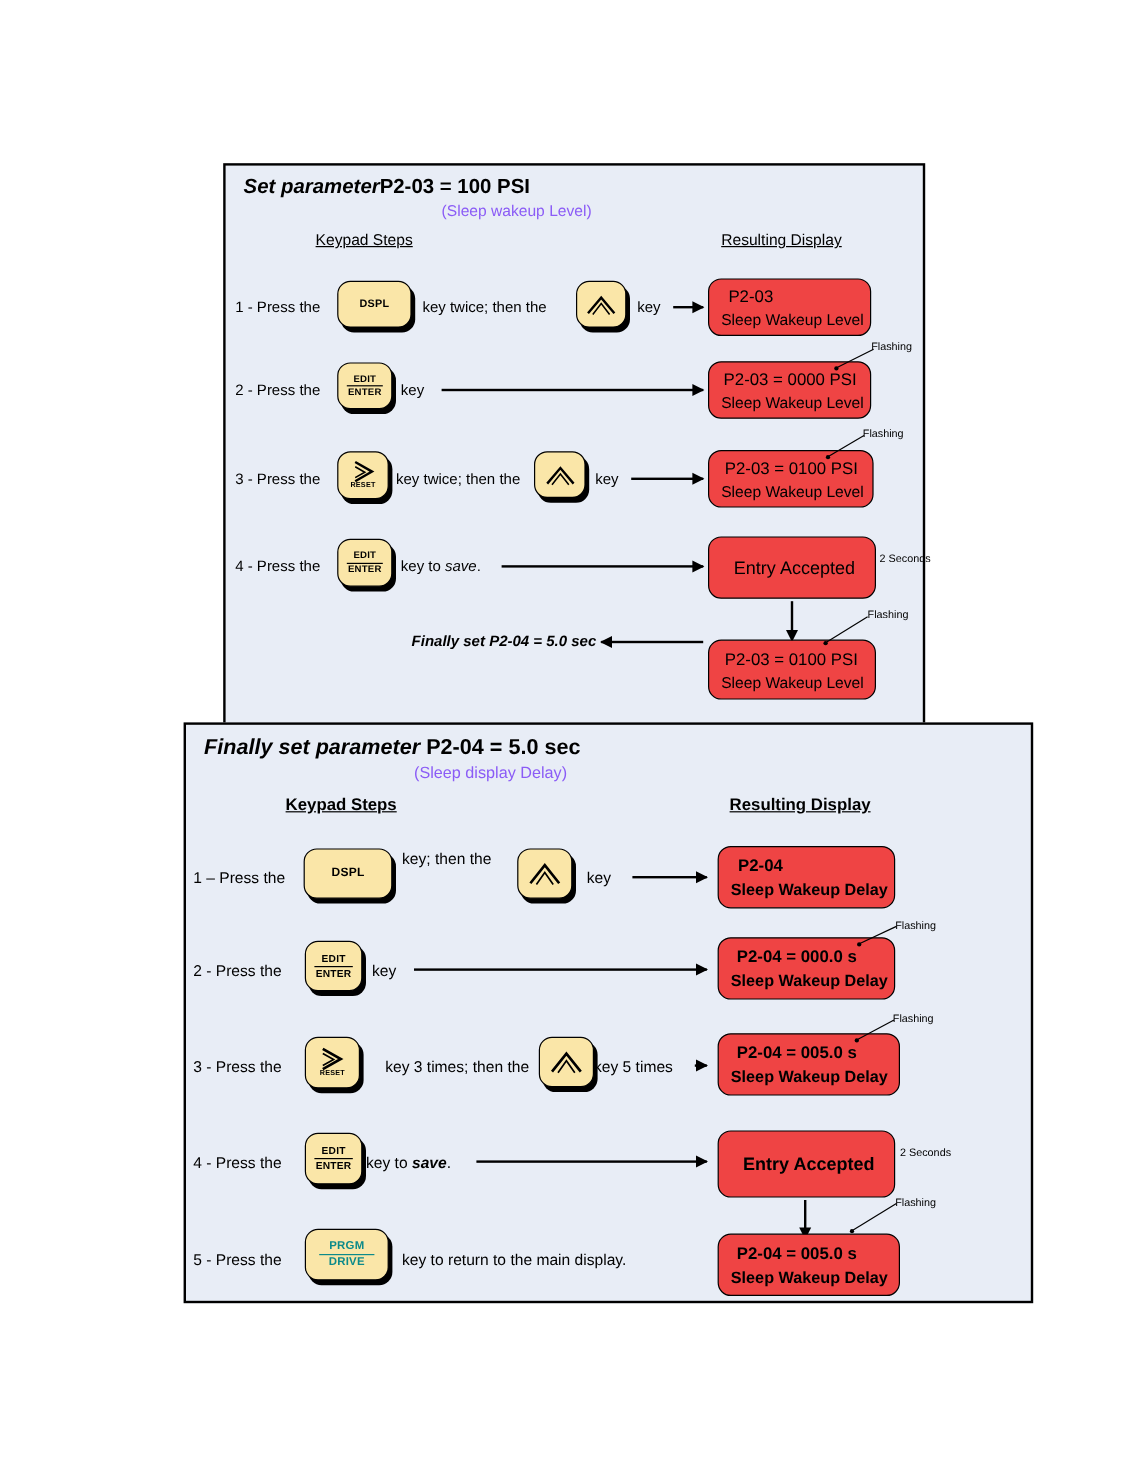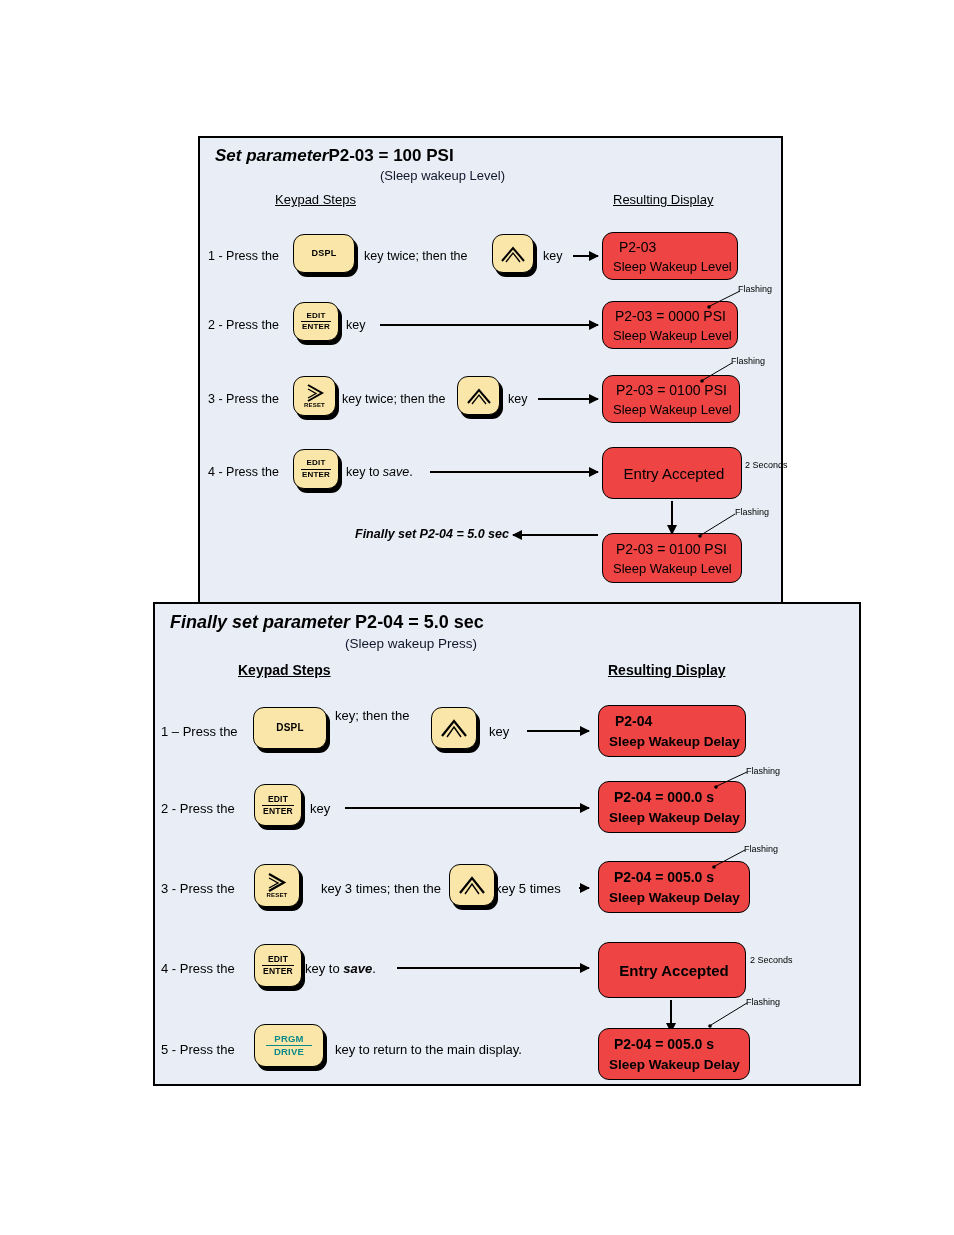--- a/index.html
+++ b/index.html
@@ -15,41 +15,41 @@
     overflow: hidden;
   }
 
   
   .panel {
     position: absolute;
     background: #e8edf6;
     border: 2px solid #000000;
     box-sizing: border-box;
   }
-  #panel-1 { left: 198px; top: 136px; width: 585px; height: 532px; }
+  #panel-1 { left: 186px; top: 136px; width: 585px; height: 532px; }
   #panel-2 { left: 153px; top: 602px; width: 708px; height: 484px; }
 
   
   .panel-title {
     position: absolute;
     white-space: nowrap;
     color: #000;
   }
   .title-italic {
     font-style: italic;
     font-weight: bold;
   }
   .title-roman {
     font-style: normal;
     font-weight: bold;
   }
   .subtitle {
     position: absolute;
     white-space: nowrap;
-    color: #0f172a;
+    color: #8b5cf6;
   }
   .col-header {
     position: absolute;
     white-space: nowrap;
     text-decoration: underline;
     color: #000;
   }
 
   
   .step-text {
@@ -290,21 +290,21 @@
   <div class="h-arrow-left" style="left:313px; top:396px; width:85px;"></div>
   <div class="step-text bold-ital" style="left:155px; top:389px; font-size:12.5px;">Finally set P2-04 = 5.0 sec</div>
 
 </div>
 
 <div class="panel" id="panel-2">
 
   <div class="panel-title" style="left:15px; top:8px; font-size:18px;">
     <span class="title-italic">Finally set  parameter</span> <span class="title-roman">P2-04 = 5.0 sec</span>
   </div>
-  <div class="subtitle" style="left:190px; top:32px; font-size:13.5px;">(Sleep wakeup Press)</div>
+  <div class="subtitle" style="left:190px; top:32px; font-size:13.5px;">(Sleep display Delay)</div>
 
   <div class="col-header bold" style="left:83px; top:58px; font-size:14px;">Keypad Steps</div>
   <div class="col-header bold" style="left:453px; top:58px; font-size:14px;">Resulting Display</div>
 
   <div class="step-text" style="left:6px; top:120px; font-size:13px;">1 – Press the</div>
   <div class="key" style="left:98px; top:103px; width:74px; height:42px;">
     <span class="key-label" style="font-size:10px;">DSPL</span>
   </div>
   <div class="step-text" style="left:180px; top:104px; font-size:13px;">key; then the</div>
   <div class="key" style="left:276px; top:103px; width:46px; height:42px;">

